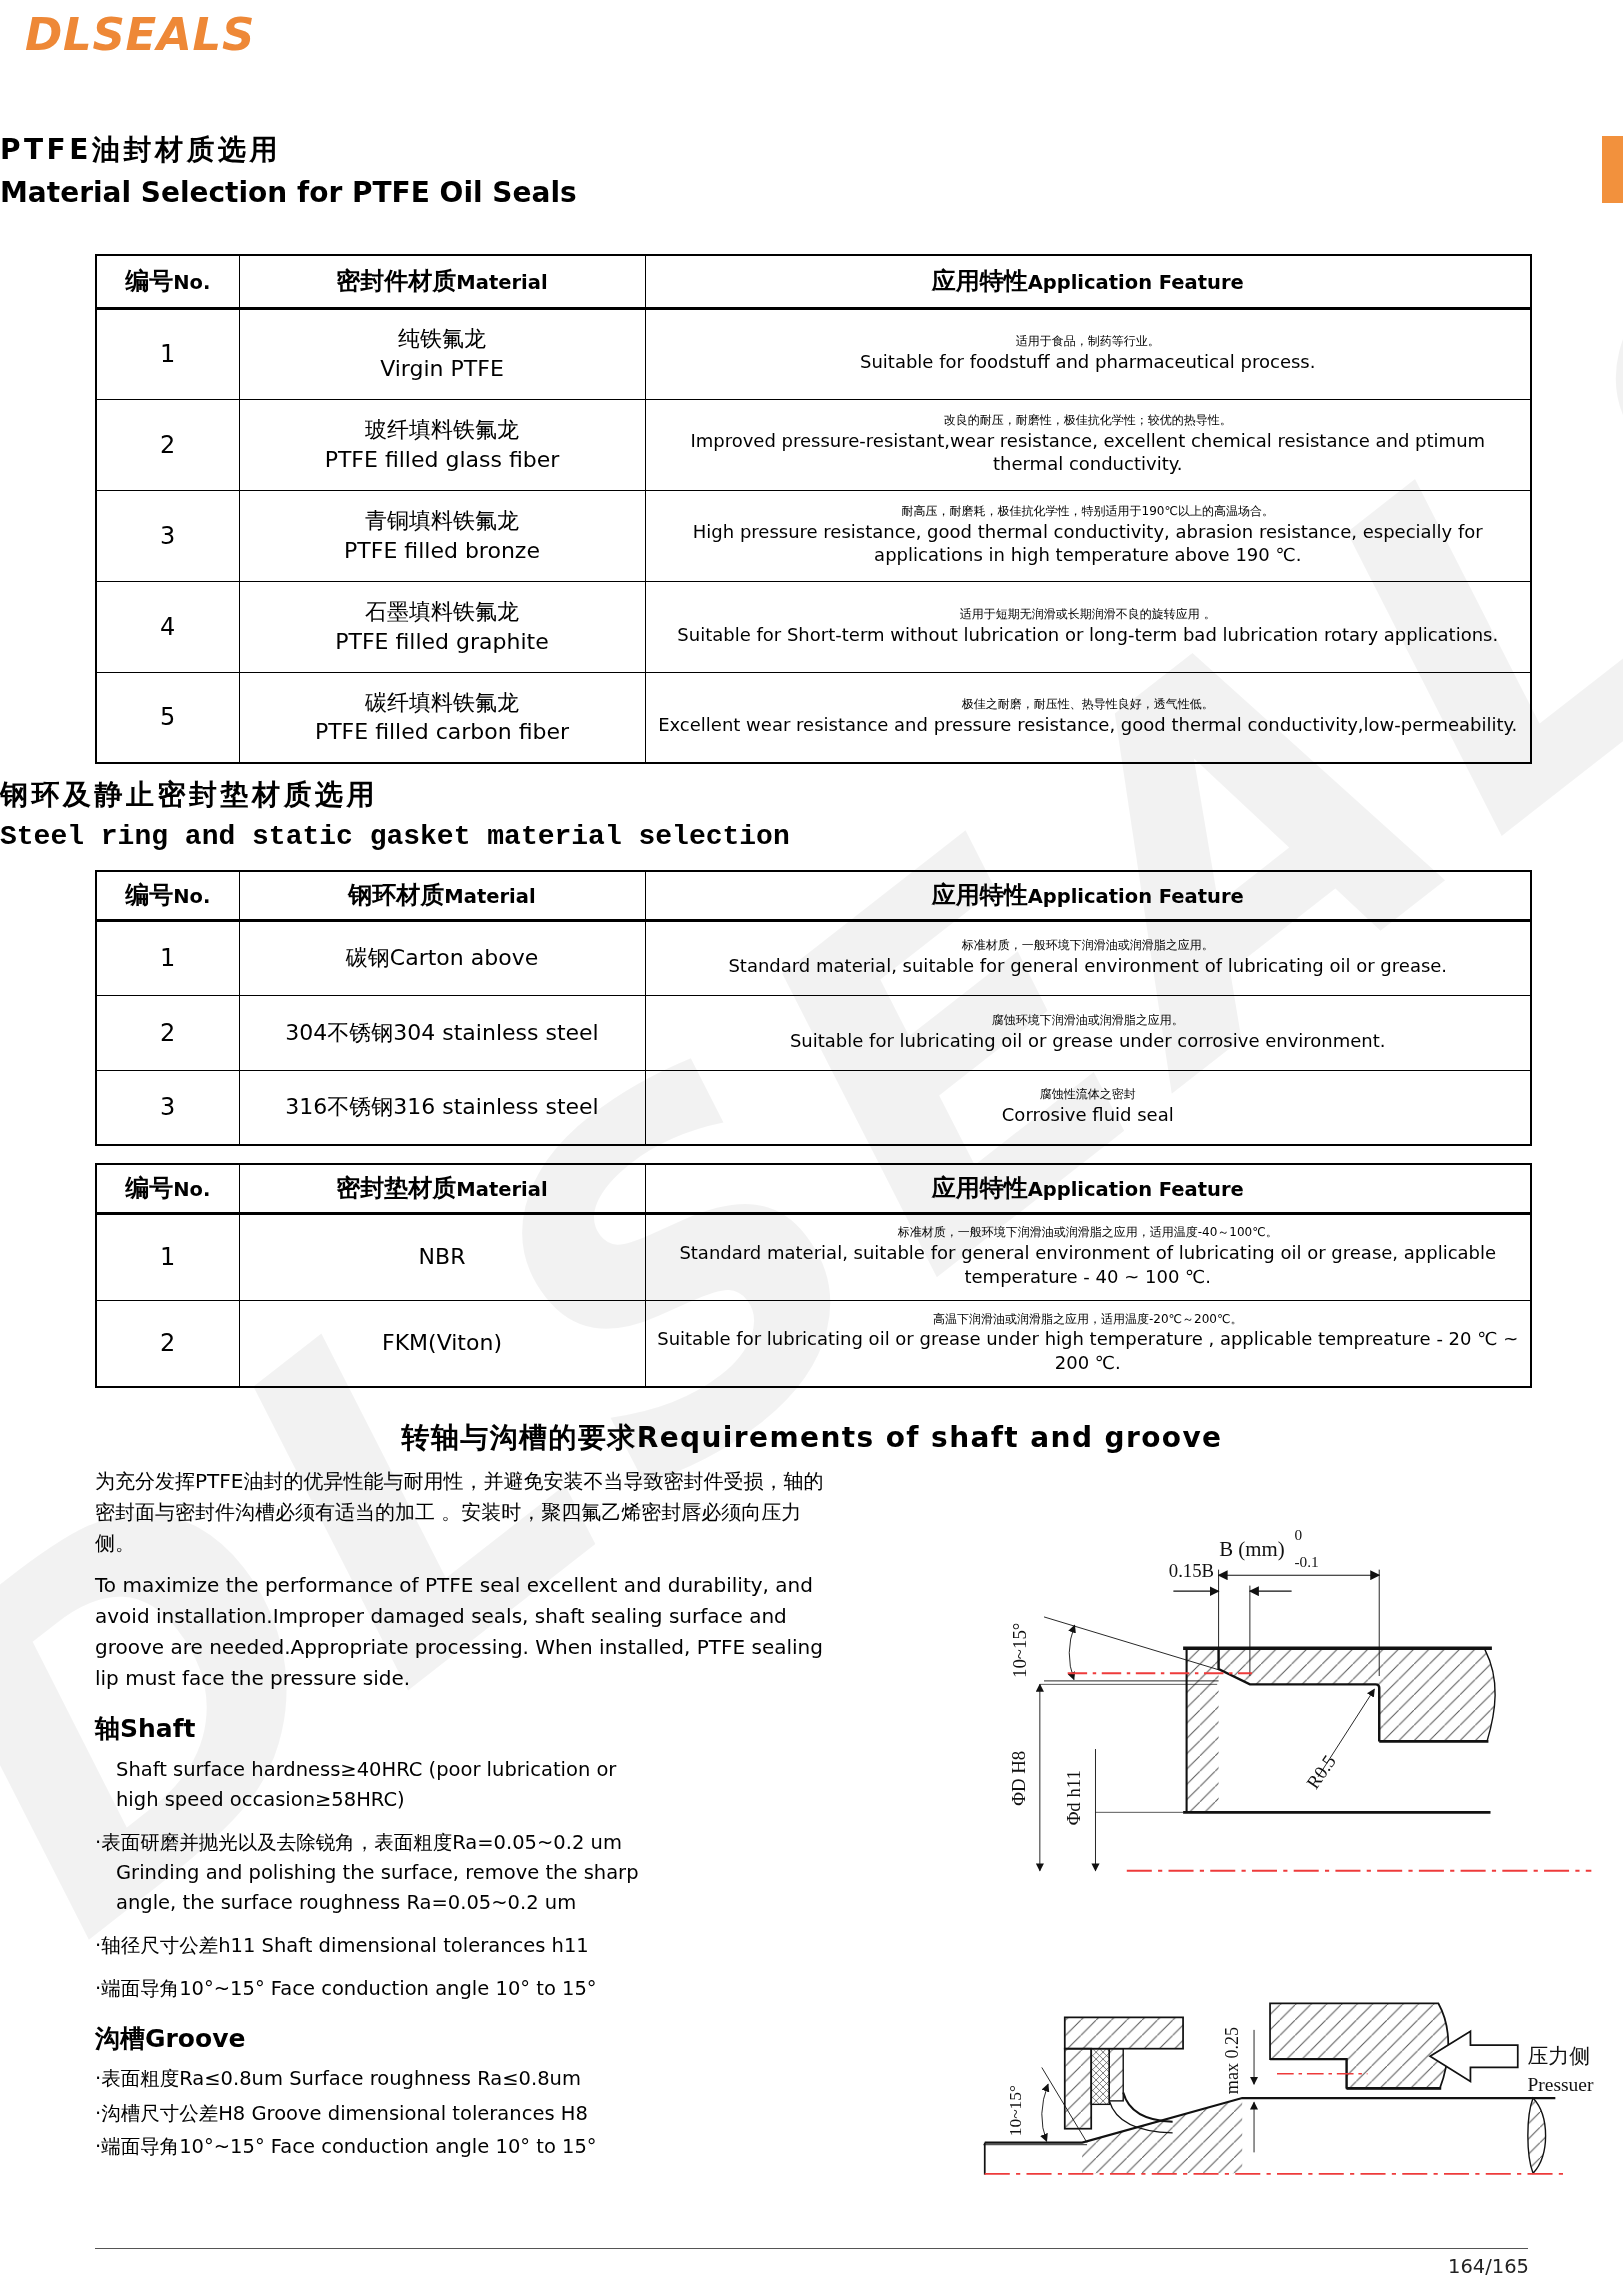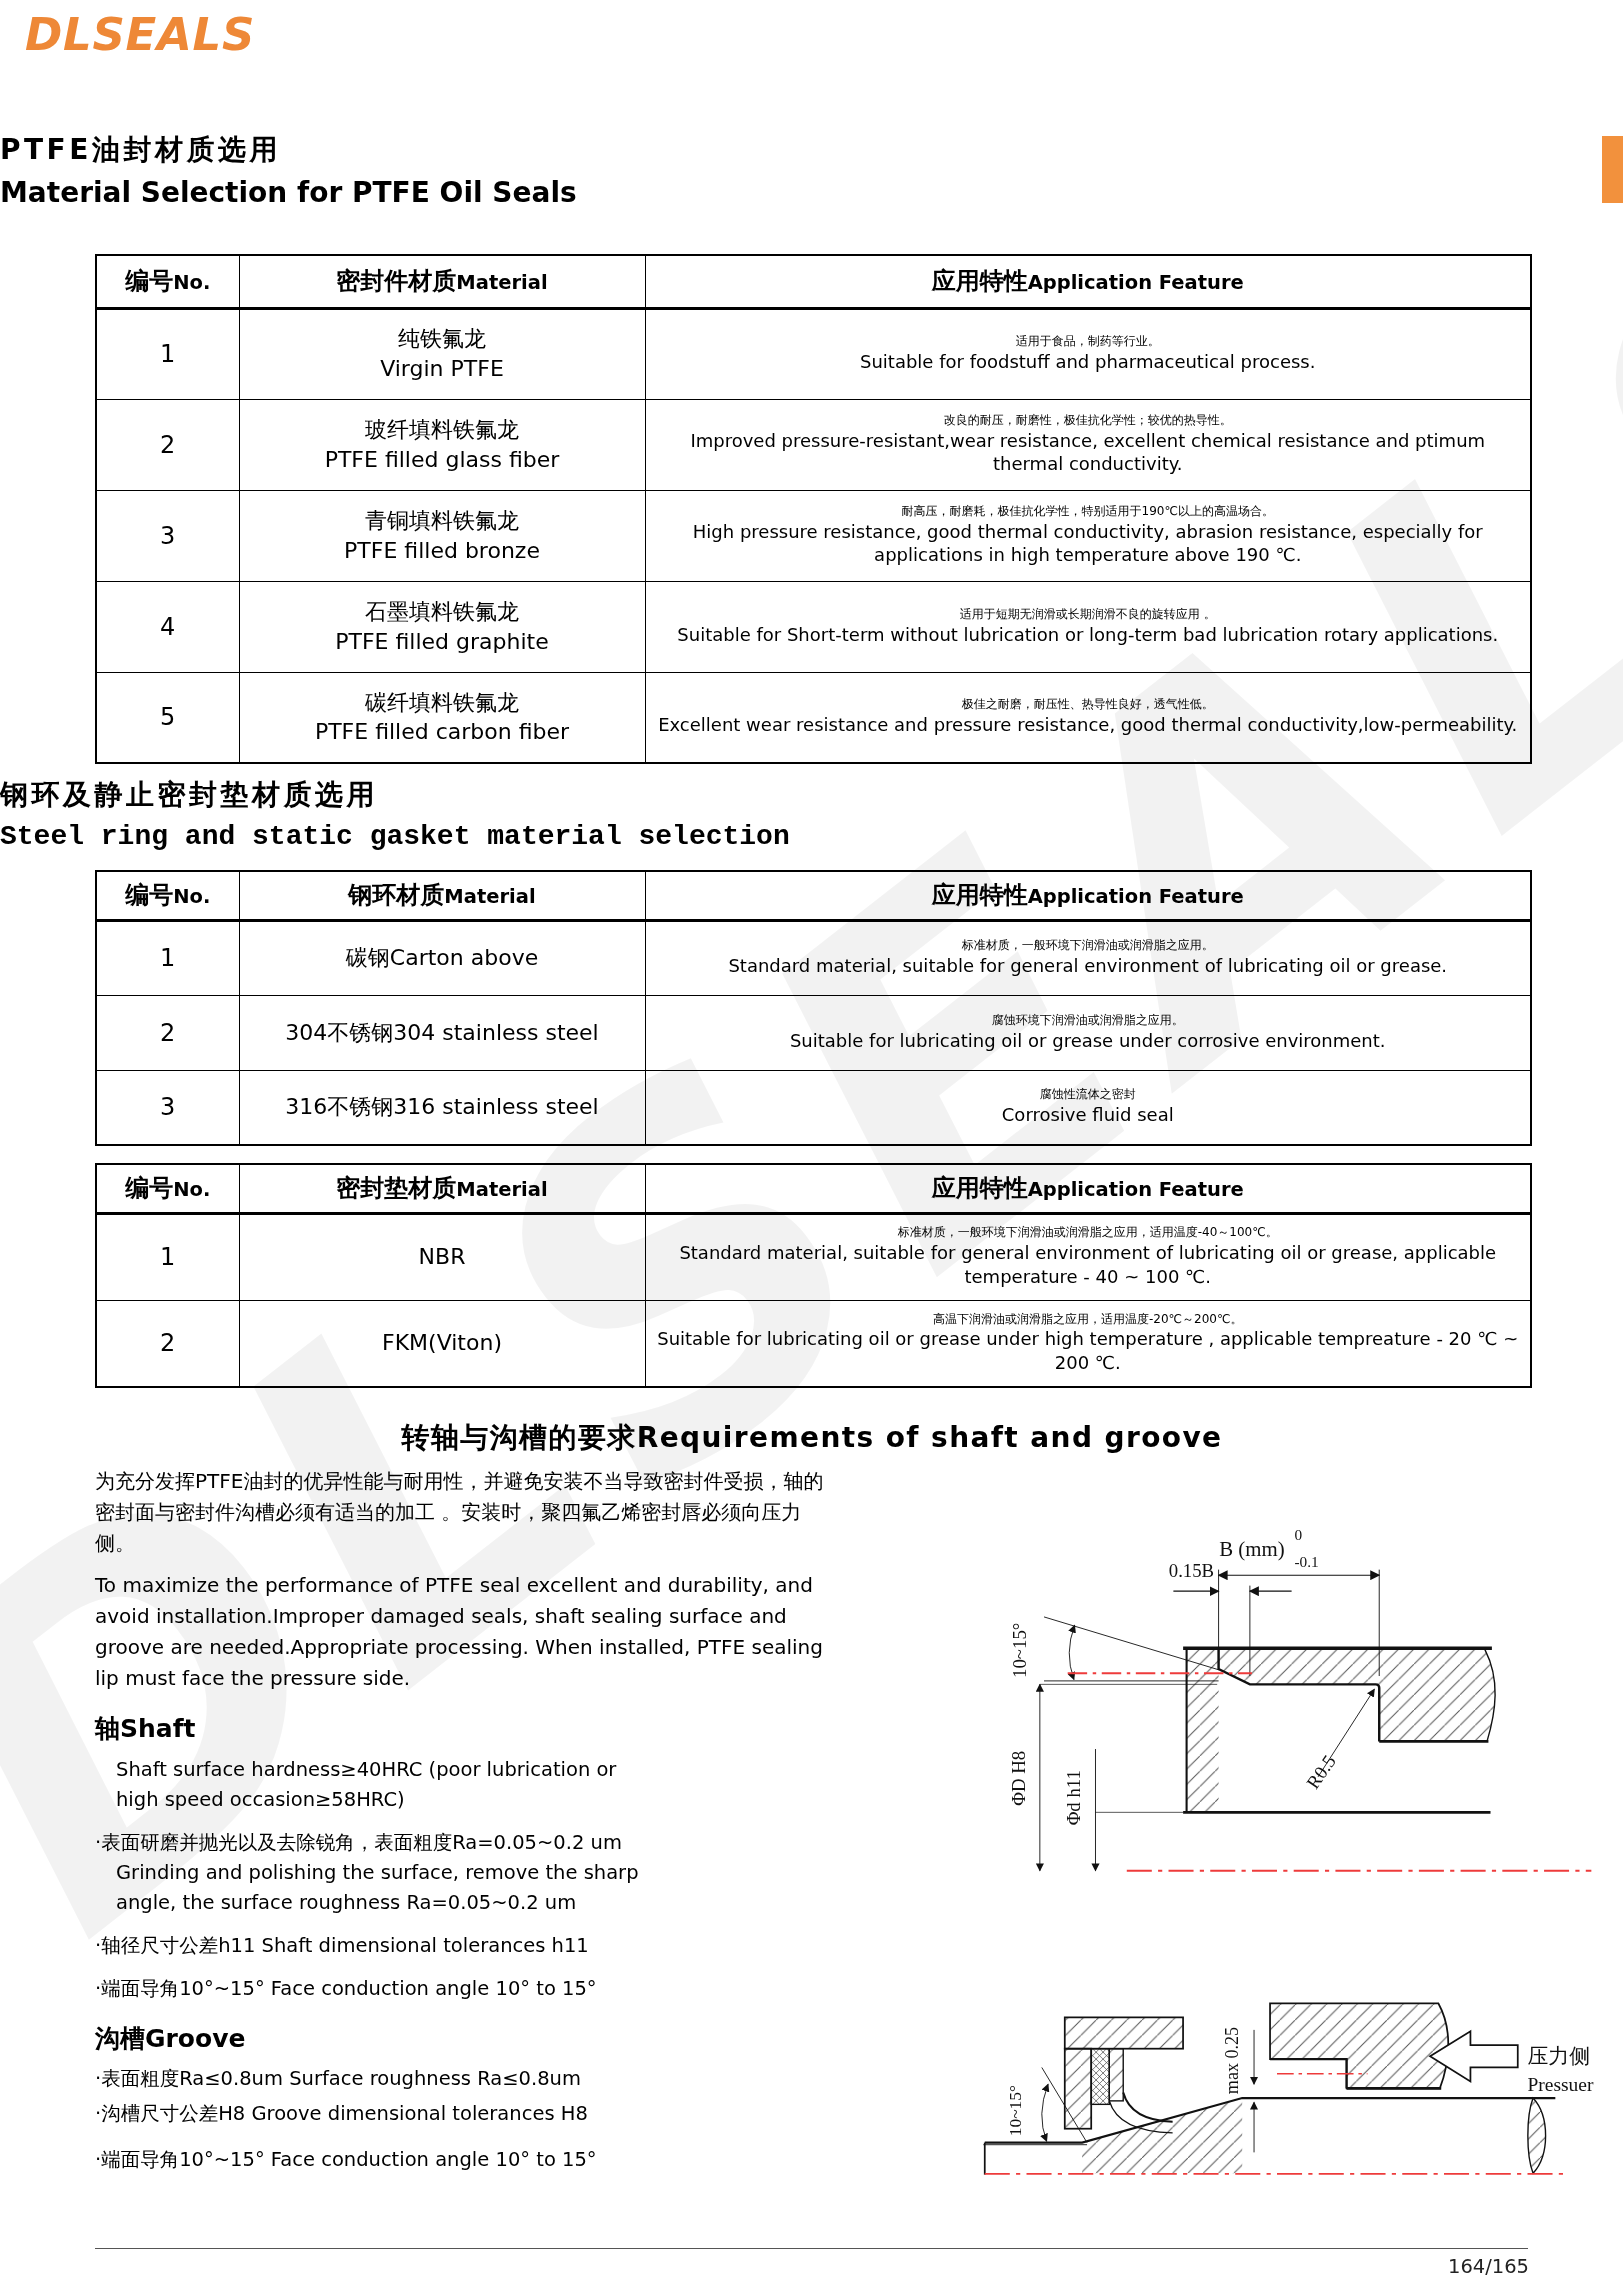--- a/index.html
+++ b/index.html
@@ -251,21 +251,21 @@
     </div>
     <div class="bullet">
       <div class="b-cn">·轴径尺寸公差h11  Shaft dimensional tolerances h11</div>
     </div>
     <div class="bullet">
       <div class="b-cn">·端面导角10°~15° Face conduction angle 10° to 15°</div>
     </div>
 
     <div class="sub-heading">沟槽Groove</div>
     <div class="bullet" style="margin-bottom:4.2px">·表面粗度Ra≤0.8um Surface roughness Ra≤0.8um</div>
-    <div class="bullet" style="margin-bottom:16px">·沟槽尺寸公差H8 Groove dimensional tolerances H8</div>
+    <div class="bullet" style="margin-bottom:3px">·沟槽尺寸公差H8 Groove dimensional tolerances H8</div>
     <div class="bullet" style="margin-bottom:4.2px">·端面导角10°~15° Face conduction angle 10° to 15°</div>
   </div>
 
   <svg class="draw1" viewBox="0 0 905 660">
     <defs>
       <pattern id="h1" patternUnits="userSpaceOnUse" width="22" height="22">
         <path d="M0,22 L22,0" stroke="#555" stroke-width="1.4"></path>
       </pattern>
       <marker id="m1" viewBox="0 0 10 10" refX="9" refY="5" markerWidth="9" markerHeight="9" orient="auto-start-reverse">
         <path d="M0,0 L10,5 L0,10 Z" fill="#111"></path>

